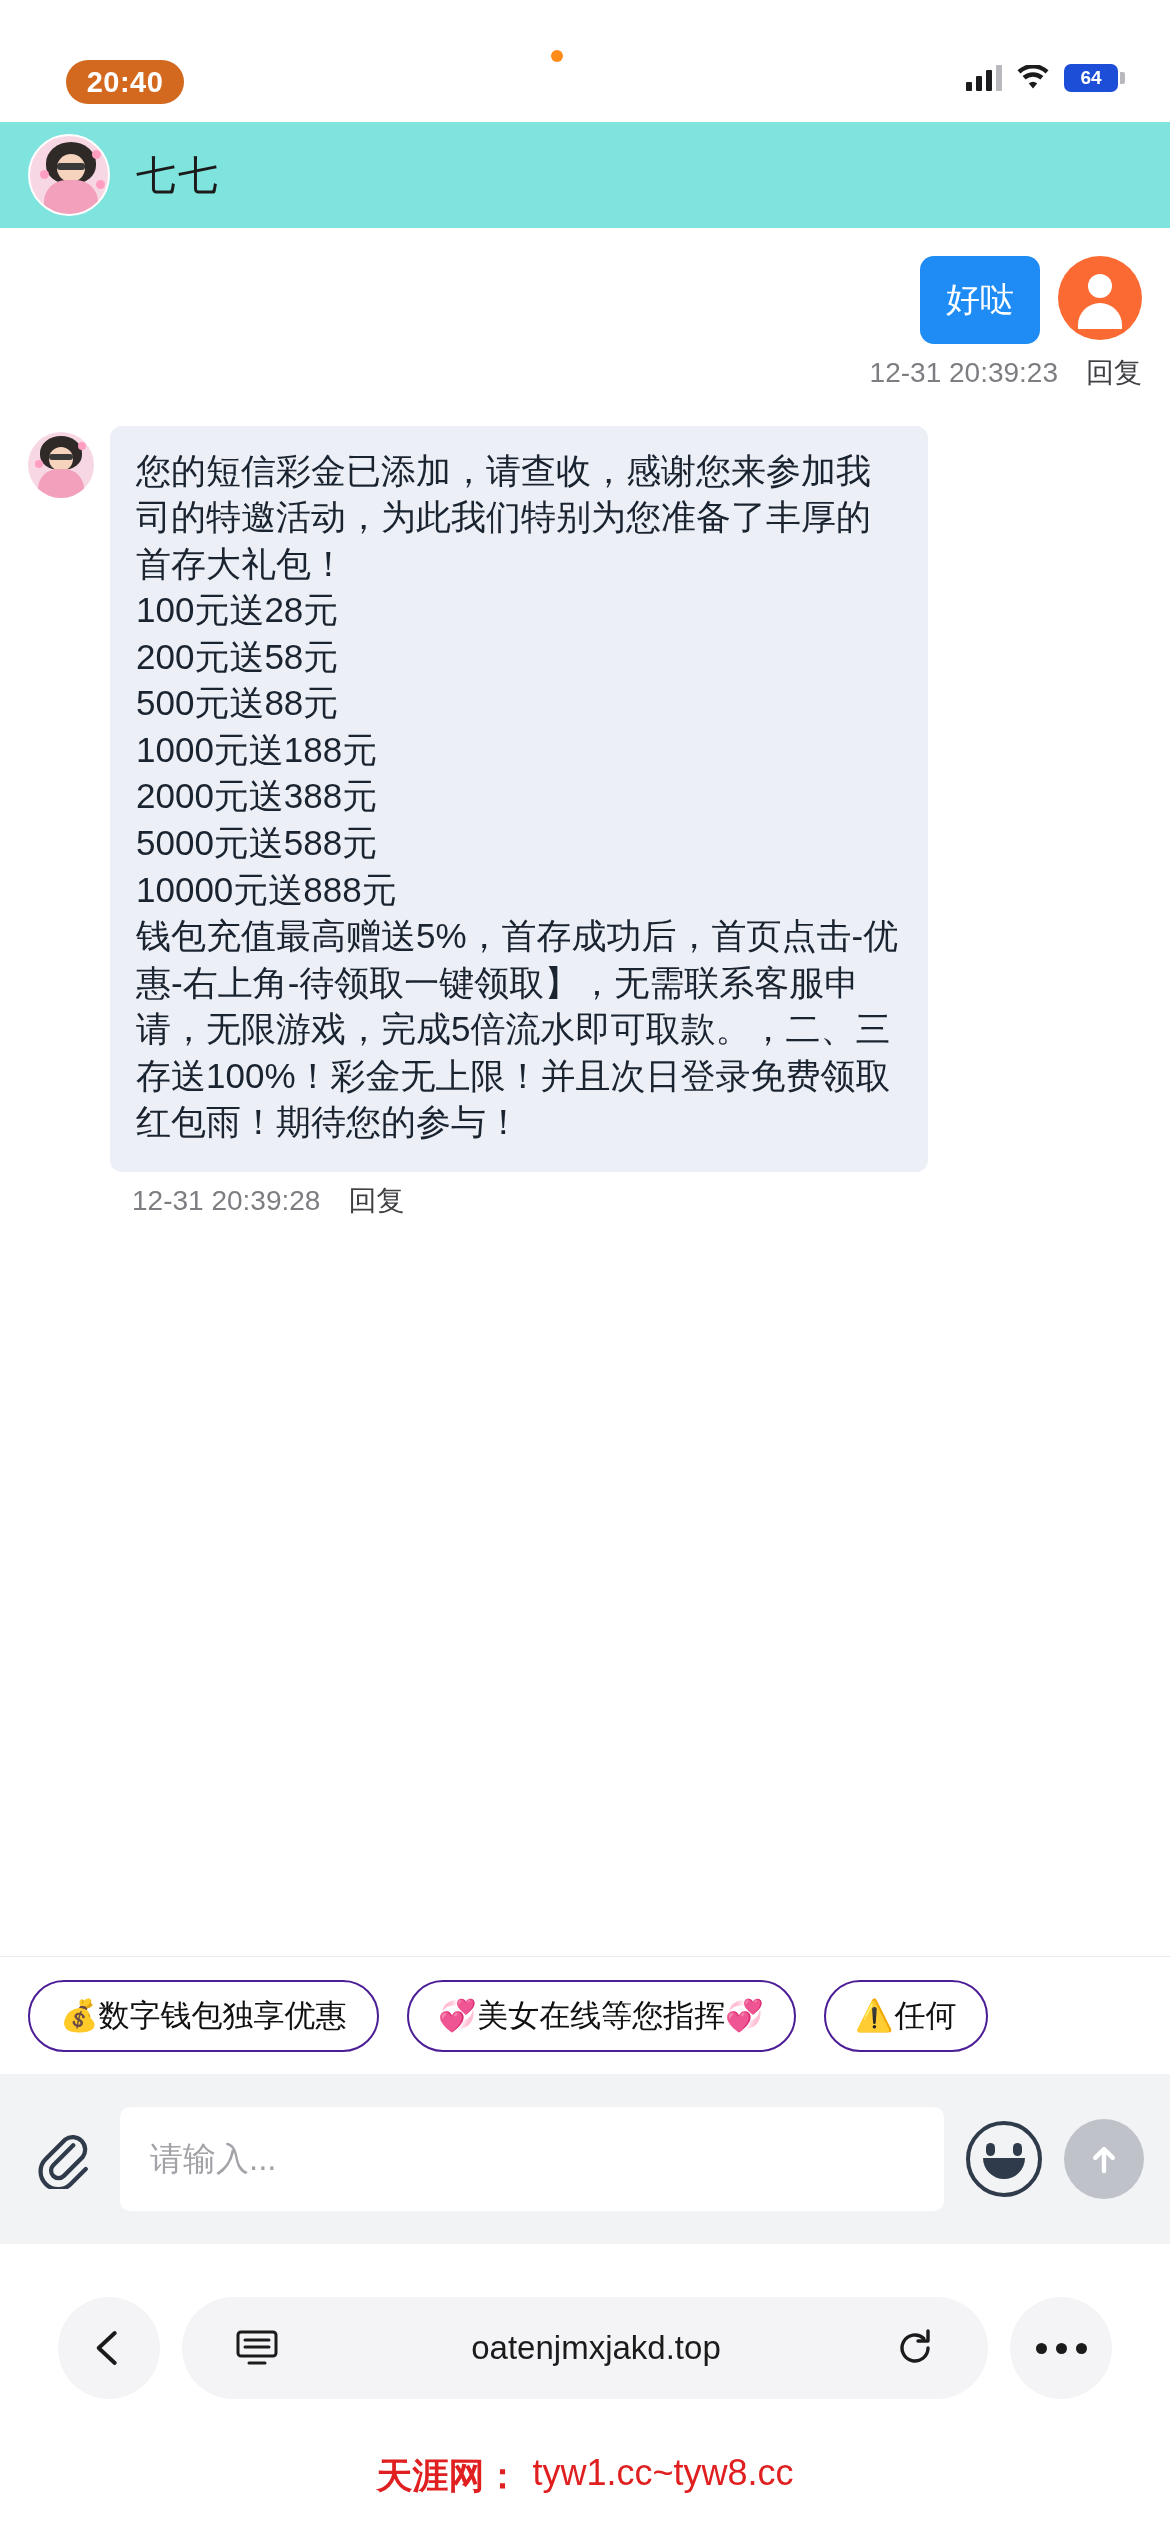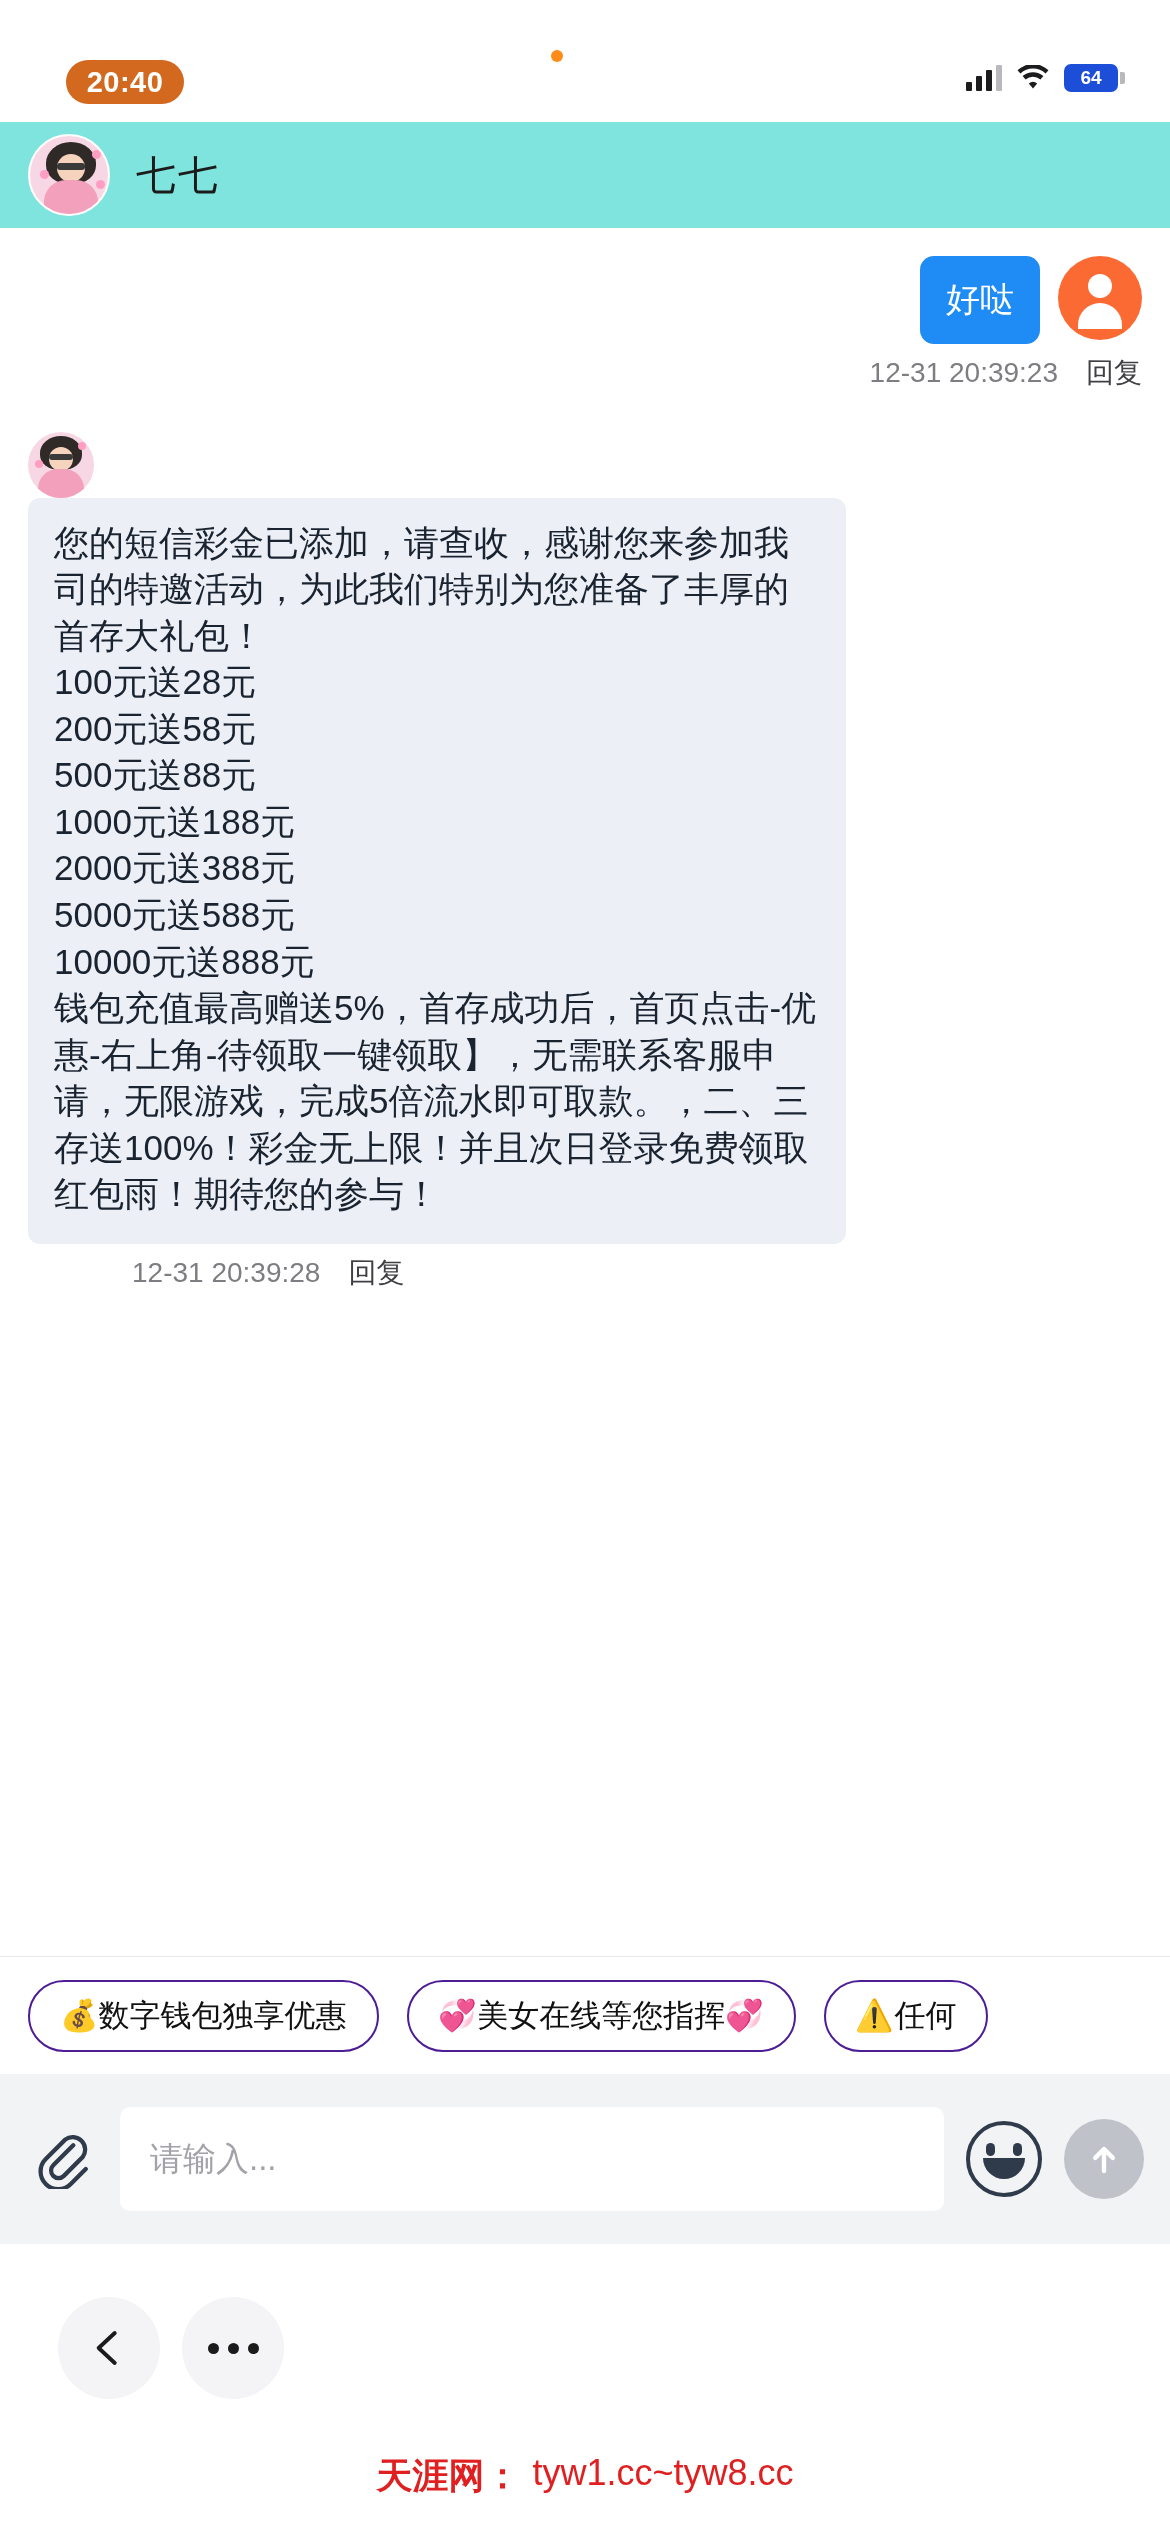--- a/index.html
+++ b/index.html
@@ -159,21 +159,21 @@
     background: #ffffff;
     padding: 28px 0 0 0;
     overflow: hidden;
   }
   .msg-row {
     display: flex;
     padding: 0 28px;
     margin-bottom: 6px;
   }
   .msg-row.out { justify-content: flex-end; align-items: flex-start; }
-  .msg-row.in  { justify-content: flex-start; align-items: flex-start; flex-direction: column; }
+  .msg-row.in  { justify-content: flex-start; align-items: flex-start; }
 
   .bubble-out {
     background: #1f8cf5;
     color: #ffffff;
     font-size: 34px;
     line-height: 1.4;
     padding: 20px 26px;
     border-radius: 14px;
     max-width: 700px;
     text-align: right;
@@ -517,20 +517,31 @@
       </svg>
     </div>
   </div>
 
   <div class="browser-bar">
     <div class="circle-btn">
       <svg viewBox="0 0 40 40" width="46" height="46">
         <path d="M25 7L11 20l14 13" fill="none" stroke="#1b1b1b" stroke-width="3.4" stroke-linecap="round" stroke-linejoin="round"></path>
       </svg>
     </div>
+    <div class="url-pill">
+      <svg class="reader" viewBox="0 0 42 38">
+        <rect x="2" y="3" width="38" height="24" rx="3" fill="none" stroke="#1b1b1b" stroke-width="3"></rect>
+        <path d="M9 11h24M9 18h24M13 34h16" stroke="#1b1b1b" stroke-width="3" stroke-linecap="round"></path>
+      </svg>
+      <span class="url-text">oatenjmxjakd.top</span>
+      <svg class="reload" viewBox="0 0 42 42">
+        <path d="M34 21a13 13 0 1 1-4.2-9.6" fill="none" stroke="#1b1b1b" stroke-width="3.4" stroke-linecap="round"></path>
+        <path d="M34 4v10h-10" fill="none" stroke="#1b1b1b" stroke-width="3.4" stroke-linecap="round" stroke-linejoin="round"></path>
+      </svg>
+    </div>
     <div class="circle-btn">
       <div class="dots">
           <i></i>
           <i></i>
           <i></i>
         </div>
     </div>
   </div>
 
   <div class="watermark">

